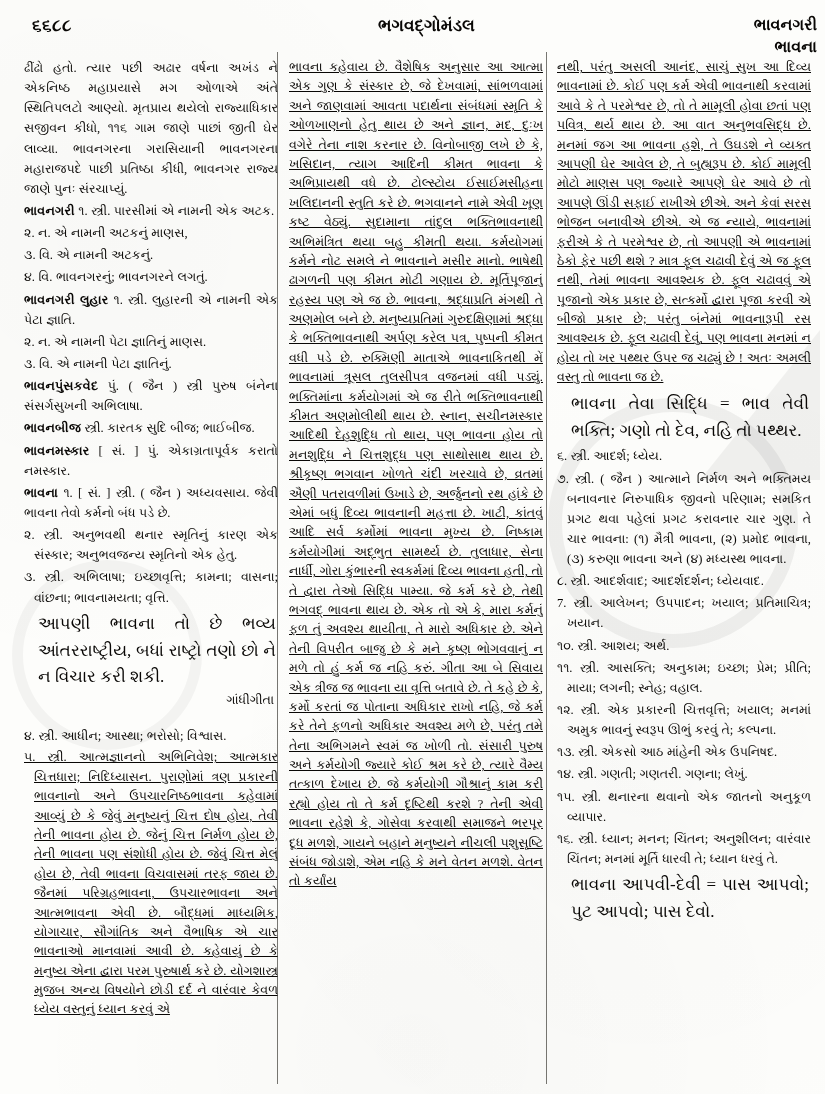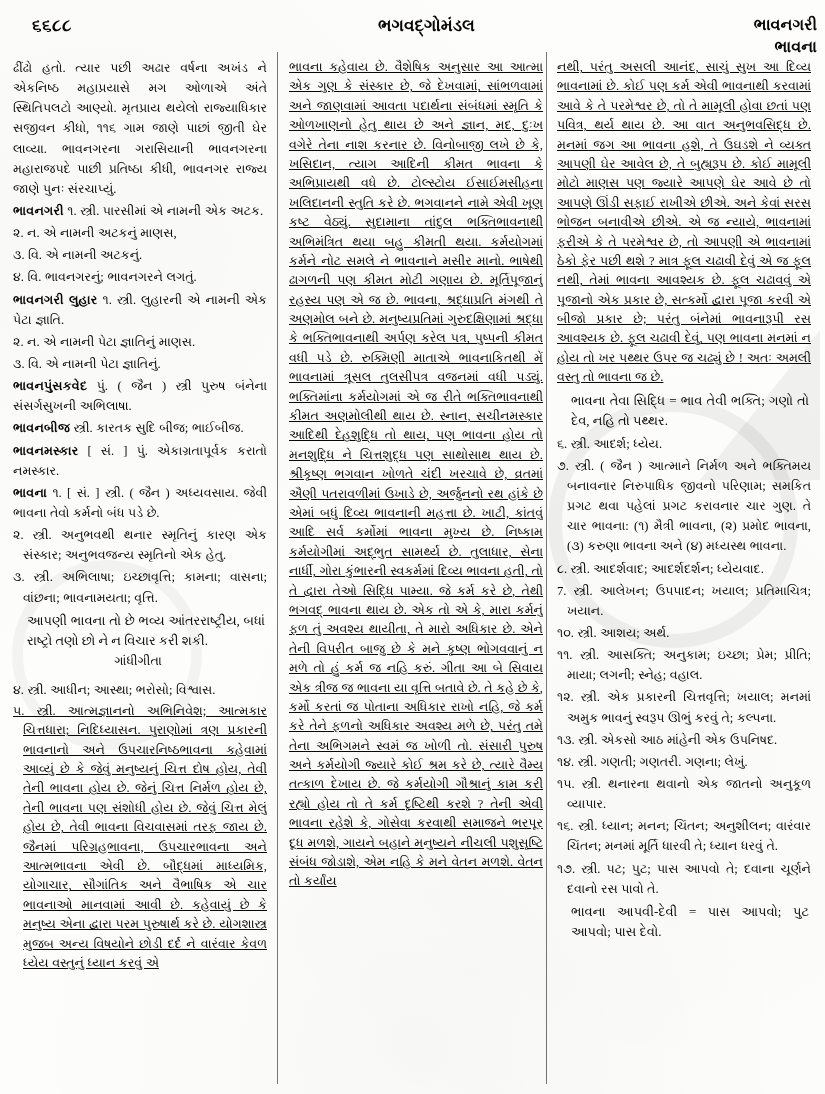--- a/index.html
+++ b/index.html
@@ -119,21 +119,21 @@
     height: 1030px;
     z-index: 1;
   }
   .col {
     position: absolute;
     top: 0;
     width: 254px;
     height: 1030px;
     overflow: hidden;
   }
-  .col-left   { left: 13px; }
+  .col-left   { left: 24px; }
   .col-mid    { left: 289px; }
   .col-right  { left: 557px; }
 
   .para {
     margin: 0 0 2px 0;
     font-size: 12.6px;
     line-height: 1.60;
     text-align: justify;
     text-justify: inter-word;
     word-spacing: 0.4px;
@@ -141,27 +141,27 @@
   .para.cont { text-indent: 0; }
   .para.hang { padding-left: 10px; text-indent: -10px; }
   .para.gap { }
   .para.tight { line-height: 1.54; text-decoration: underline; }
 
   .hw {
     font-weight: bold;
     letter-spacing: 0.2px;
   }
   .attrib {
-    margin: 1px 0 11px 0;
+    margin: 1px 0 18px 0;
     font-size: 12.6px;
-    text-align: center;
+    text-align: right;
     padding-right: 4px;
   }
   .quote {
-    font-size: 13px;
+    font-size: 17px;
     line-height: 1.58;
     text-align: justify;
     margin: 3px 2px 2px 0;
     padding-left: 14px;
   }
 
   
   .columns, .header {
     filter: contrast(1.08) saturate(0.9);
   }
@@ -250,19 +250,18 @@
       <p class="para hang">૭. સ્ત્રી. ( જૈન ) આત્માને નિર્મળ અને ભક્તિમય બનાવનાર નિરુપાધિક જીવનો પરિણામ; સમકિત પ્રગટ થવા પહેલાં પ્રગટ કરાવનાર ચાર ગુણ. તે ચાર ભાવના: (૧) મૈત્રી ભાવના, (૨) પ્રમોદ ભાવના, (૩) કરુણા ભાવના અને (૪) મધ્યસ્થ ભાવના.</p>
       <p class="para hang">૮. સ્ત્રી. આદર્શવાદ; આદર્શદર્શન; ધ્યેયવાદ.</p>
       <p class="para hang">7. સ્ત્રી. આલેખન; ઉપપાદન; ખયાલ; પ્રતિમાચિત્ર; ખયાન.</p>
       <p class="para hang">૧૦. સ્ત્રી. આશય; અર્થ.</p>
       <p class="para hang">૧૧. સ્ત્રી. આસક્તિ; અનુકામ; ઇચ્છા; પ્રેમ; પ્રીતિ; માયા; લગની; સ્નેહ; વહાલ.</p>
       <p class="para hang">૧૨. સ્ત્રી. એક પ્રકારની ચિત્તવૃત્તિ; ખયાલ; મનમાં અમુક ભાવનું સ્વરૂપ ઊભું કરવું તે; કલ્પના.</p>
       <p class="para hang">૧૩. સ્ત્રી. એકસો આઠ માંહેની એક ઉપનિષદ.</p>
       <p class="para hang">૧૪. સ્ત્રી. ગણતી; ગણતરી. ગણના; લેખું.</p>
       <p class="para hang">૧૫. સ્ત્રી. થનારના થવાનો એક જાતનો અનુકૂળ વ્યાપાર.</p>
       <p class="para hang">૧૬. સ્ત્રી. ધ્યાન; મનન; ચિંતન; અનુશીલન; વારંવાર ચિંતન; મનમાં મૂર્તિ ધારવી તે; ધ્યાન ધરવું તે.</p>
-      <p class="para hang">૧૭. સ્ત્રી. પટ; પુટ; પાસ આપવો તે; દવાના ચૂર્ણને દવાનો રસ પાવો તે.</p>
 
       <p class="quote">ભાવના આપવી-દેવી = પાસ આપવો; પુટ આપવો; પાસ દેવો.</p>
     </div>
 
   </div>
 </div>
 
 </body></html>

